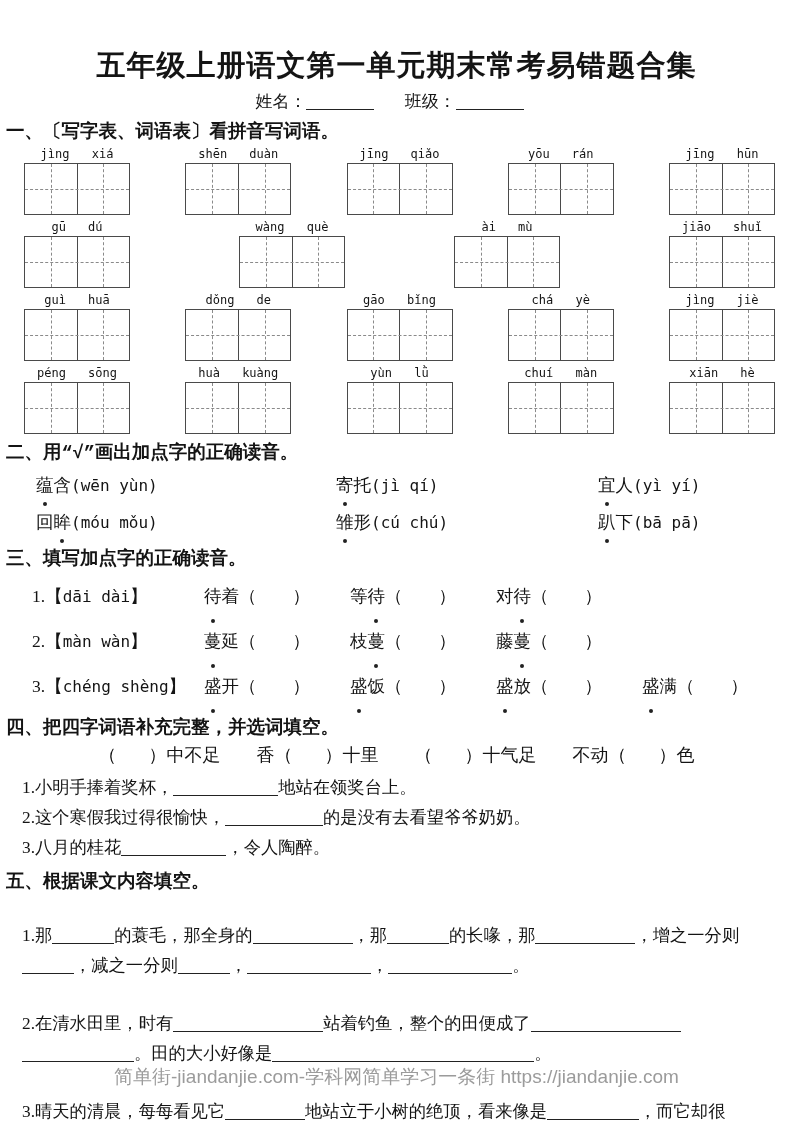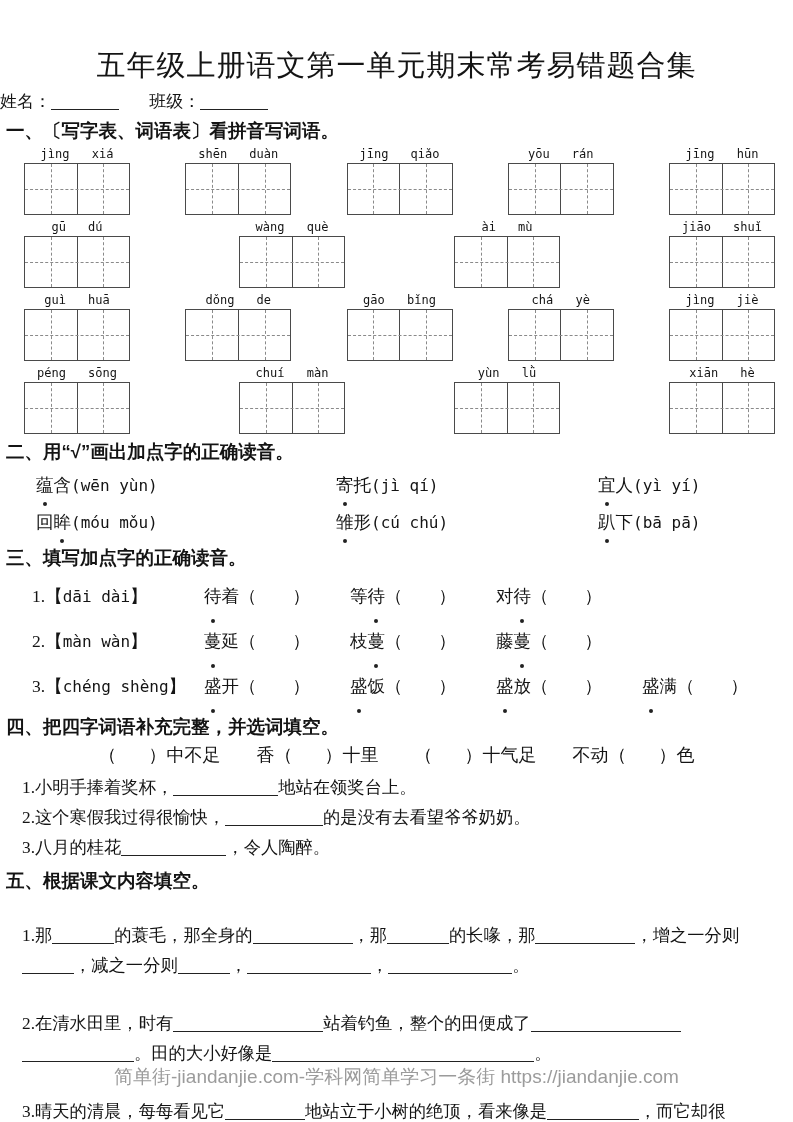--- a/index.html
+++ b/index.html
@@ -3,27 +3,27 @@
 <meta charset="utf-8">
 <style>
   html,body{margin:0;padding:0;background:#fff;}
   .page{
     width:793px;height:1122px;position:relative;background:#ffffff;
     font-family:"Liberation Serif","DejaVu Serif",serif;color:#141414;
     overflow:hidden;
   }
   h1{
     font-family:"Liberation Sans","DejaVu Sans",sans-serif;
-    font-size:29px;font-weight:normal;text-align:center;
+    font-size:29px;font-weight:bold;text-align:center;
     margin:46px 0 4px 0;letter-spacing:1px;
   }
-  .namebar{text-align:left;padding-right:14px;font-size:17px;margin-bottom:2px;}
+  .namebar{text-align:center;padding-right:14px;font-size:17px;margin-bottom:2px;}
   .namebar .gapmid{display:inline-block;width:26px;}
   h2{
-    font-family:Liberation Sans, sans-serif;
+    font-family:Liberation Mono, monospace;
     font-size:18.5px;font-weight:bold;margin:5px 0 4px 6px;
   }
   .py{font-family:"DejaVu Sans Mono","DejaVu Sans",monospace;}
   
   .pinrow{display:flex;justify-content:space-between;padding:0 16px 0 22px;margin-bottom:5px;}
   .pincol{display:flex;flex-direction:column;align-items:center;min-width:110px;}
   .pinlabel{font-size:12px;word-spacing:15px;margin-bottom:2px;white-space:nowrap;}
   .wbox{width:106px;height:52px;border:1.6px solid #4a4a4a;position:relative;display:flex;box-sizing:border-box;}
   .wcell{flex:1;position:relative;}
   .wcell + .wcell{border-left:1.6px solid #4a4a4a;}
@@ -173,28 +173,35 @@
       </div>
       <div class="pinrow">
         <div class="pincol">
           <div class="pinlabel py">péng sōng</div>
           <div class="wbox">
             <div class="wcell"></div>
             <div class="wcell"></div>
           </div>
         </div>
         <div class="pincol">
+          <div class="pinlabel py">huà kuàng</div>
+          <div class="wbox">
+            <div class="wcell"></div>
+            <div class="wcell"></div>
+          </div>
+        </div>
+        <div class="pincol">
+          <div class="pinlabel py">yùn lǜ</div>
+          <div class="wbox">
+            <div class="wcell"></div>
+            <div class="wcell"></div>
+          </div>
+        </div>
+        <div class="pincol">
           <div class="pinlabel py">chuí màn</div>
-          <div class="wbox">
-            <div class="wcell"></div>
-            <div class="wcell"></div>
-          </div>
-        </div>
-        <div class="pincol">
-          <div class="pinlabel py">yùn lǜ</div>
           <div class="wbox">
             <div class="wcell"></div>
             <div class="wcell"></div>
           </div>
         </div>
         <div class="pincol">
           <div class="pinlabel py">xiān hè</div>
           <div class="wbox">
             <div class="wcell"></div>
             <div class="wcell"></div>

